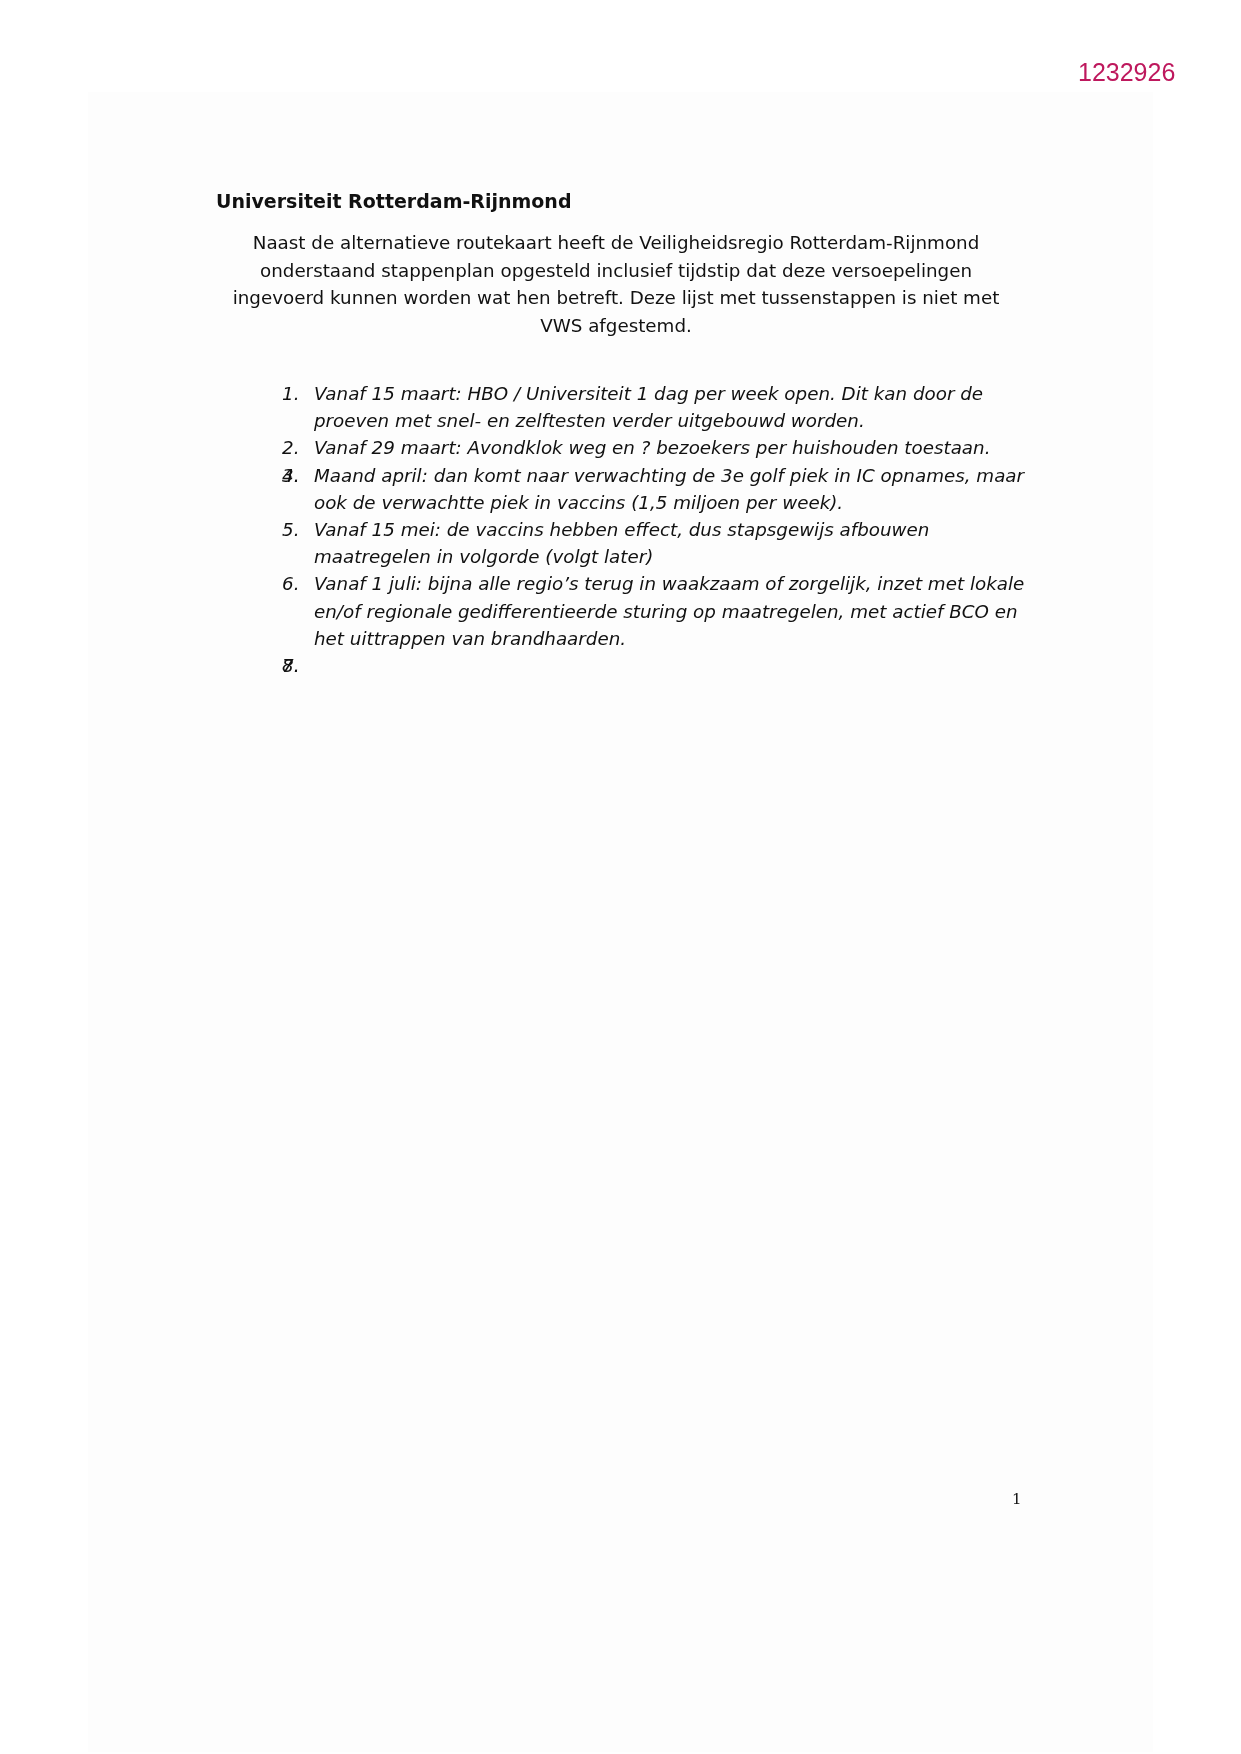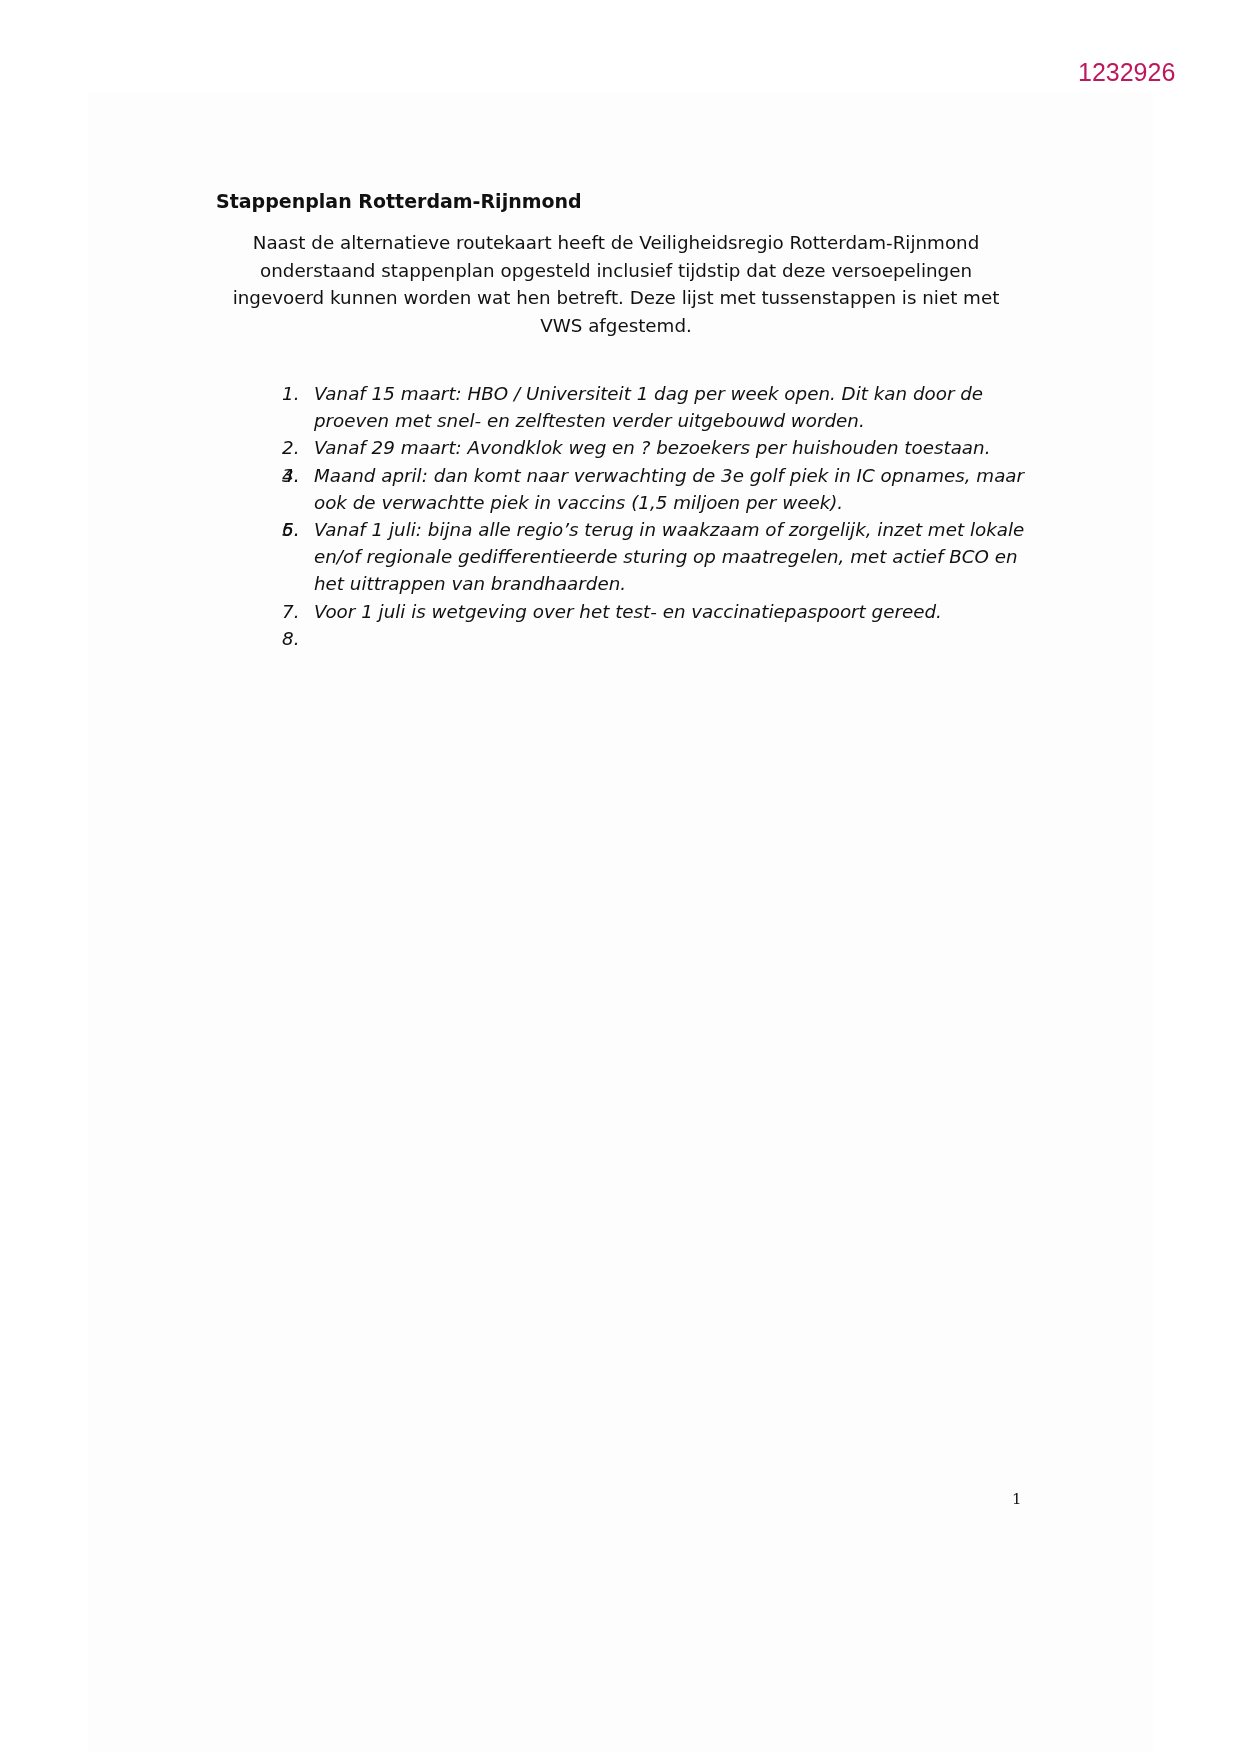--- a/index.html
+++ b/index.html
@@ -36,28 +36,28 @@
     font-family: "DejaVu Serif", serif; font-size: 15px;
   }
 </style>
 </head>
 <body>
 
 <div class="page-inner"></div>
 
 <div class="doc-id">1232926</div>
 
-<div class="heading">Stappenplan Rotterdam-Rijnmond</div>
+<div class="heading">Universiteit Rotterdam-Rijnmond</div>
 
 <p class="intro" style="margin:0;text-align:center;">Naast de alternatieve routekaart heeft de Veiligheidsregio Rotterdam-Rijnmond onderstaand stappenplan opgesteld inclusief tijdstip dat deze versoepelingen ingevoerd kunnen worden wat hen betreft. Deze lijst met tussenstappen is niet met VWS afgestemd.</p>
 
 <ol class="steps">
   <li><span class="num">1.</span><span>Vanaf 15 maart: HBO / Universiteit 1 dag per week open. Dit kan door de proeven met snel- en zelftesten verder uitgebouwd worden.</span></li>
   <li><span class="num">2.</span><span>Vanaf 29 maart: Avondklok weg en ? bezoekers per huishouden toestaan.</span></li>
   <li><span class="num">3.</span></li>
   <li><span class="num">4.</span><span>Maand april: dan komt naar verwachting de 3e golf piek in IC opnames, maar ook de verwachtte piek in vaccins (1,5 miljoen per week).</span></li>
-  <li><span class="num">5.</span></li>
+  <li><span class="num">5.</span><span>Vanaf 15 mei: de vaccins hebben effect, dus stapsgewijs afbouwen maatregelen in volgorde (volgt later)</span></li>
   <li><span class="num">6.</span><span>Vanaf  1 juli: bijna alle regio’s terug in waakzaam of zorgelijk, inzet met lokale en/of regionale gedifferentieerde sturing op maatregelen, met actief BCO en het uittrappen van brandhaarden.</span></li>
-  <li><span class="num">7.</span><span>Voor 1 juli is wetgeving over het test- en vaccinatiepaspoort gereed.</span></li>
+  <li><span class="num">7.</span></li>
   <li><span class="num">8.</span></li>
 </ol>
 
 <div class="page-number">1</div>
 
 </body></html>

